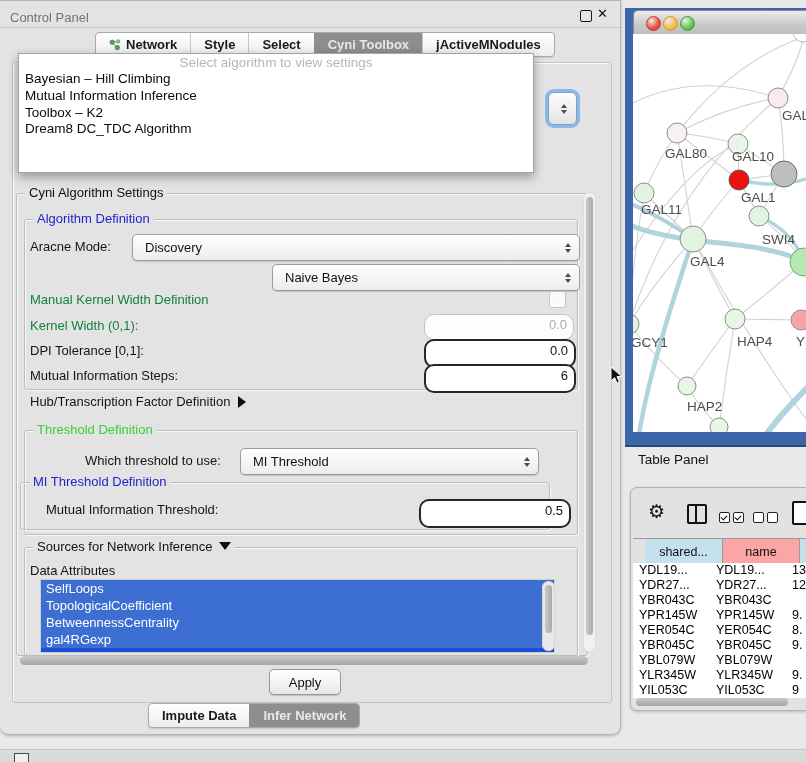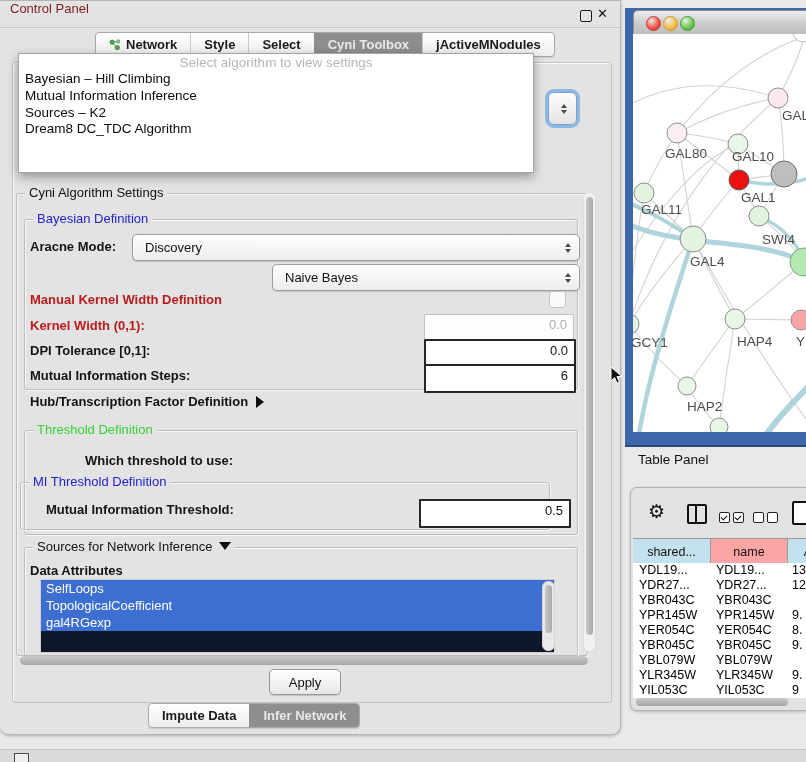--- a/index.html
+++ b/index.html
@@ -3,21 +3,21 @@
 <meta charset="utf-8">
 <style>
   html,body{margin:0;padding:0}
   body{width:806px;height:762px;position:relative;overflow:hidden;background:#e9e9e9;
        font-family:"Liberation Sans","DejaVu Sans",sans-serif;-webkit-font-smoothing:antialiased}
 
   
   .control-panel{position:absolute;left:0;top:5;width:620px;height:733px;background:#e3e3e3;
     border:1px solid #b5b5b5;border-left:none;border-radius:0 0 9px 9px;
     box-shadow:0 1px 3px rgba(0,0,0,.25)}
-  .cp-title{position:absolute;left:10px;top:0;font-size:13px;color:#7f1d1d}
+  .cp-title{position:absolute;left:10px;top:9px;font-size:13px;color:#737373}
   .float-icon{position:absolute;left:580px;top:9px;width:10px;height:10px;border:1.6px solid #1a1a1a;border-radius:2px}
   .close-icon{position:absolute;left:597px;top:5px;font-size:13px;font-weight:900;color:#111}
   .cp-sep{position:absolute;left:0;top:26px;width:100%;border-top:1px solid #c6c6c6}
 
   
   .tabbar{position:absolute;display:flex;height:23px;background:linear-gradient(#ffffff,#ededed);
     border:1px solid #a9a9a9;border-radius:4px;overflow:hidden;box-shadow:0 1px 1px rgba(0,0,0,.12)}
   .tab{display:flex;align-items:center;gap:5px;padding:0 13px;font-size:13px;font-weight:600;color:#1a1a1a;
     border-left:1px solid #c9c9c9;white-space:nowrap}
   .tab:first-child{border-left:none}
@@ -25,40 +25,40 @@
 
   .outer-panel{position:absolute;left:12px;top:61px;width:598px;height:639px;
     border:1px solid #c3c3c3;border-radius:3px;box-shadow:inset 1px 1px 0 rgba(255,255,255,.8)}
 
   
   .fs{position:absolute;border:1px solid #bcbcbc;border-radius:3px;
     box-shadow:inset 1px 1px 0 rgba(255,255,255,.75),1px 1px 0 rgba(255,255,255,.75)}
   .fs .legend{position:absolute;top:-9px;left:8px;background:#e3e3e3;padding:0 4px;font-size:13px;color:#111;white-space:nowrap}
   .legend.blue{color:#2323cd}
   .legend.green{color:#35d235}
-  .lbl{position:absolute;font-size:13px;font-weight:bold;color:#141414;white-space:nowrap}
-  .lbl.dis{color:#b91c1c}
+  .lbl{position:absolute;font-size:13px;font-weight:normal;color:#141414;white-space:nowrap}
+  .lbl.dis{color:#15803d}
 
   .combo{position:absolute;background:linear-gradient(#ffffff,#ececec);border:1px solid #9d9d9d;border-radius:5px;
     box-shadow:0 1px 1px rgba(0,0,0,.15),inset 0 1px 0 #fff;font-size:13px;color:#111;
     display:flex;align-items:center;padding-left:12px}
   .arrows{position:absolute;right:8px;top:50%;transform:translateY(-50%);display:flex;flex-direction:column;gap:2px}
   .arr-up{width:0;height:0;border-left:3.5px solid transparent;border-right:3.5px solid transparent;border-bottom:4.5px solid #4d4d4d}
   .arr-dn{width:0;height:0;border-left:3.5px solid transparent;border-right:3.5px solid transparent;border-top:4.5px solid #4d4d4d}
 
   .tfield{position:absolute;background:#fff;border:2px solid #262626;font-size:13px;color:#111;
-    text-align:right;padding:2px 6px 0 0;border-radius:1px}
+    text-align:right;padding:2px 6px 0 0;border-radius:10px}
   .tfield.dis{border:1px solid #c2c2c2;color:#adadad;background:#fdfdfd}
 
   .checkbox{position:absolute;width:15px;height:15px;border:1px solid #c4c4c4;border-radius:3px;background:#fafafa}
 
   .tri-right{display:inline-block;width:0;height:0;border-top:6px solid transparent;border-bottom:6px solid transparent;border-left:8px solid #0d0d0d;vertical-align:-2px;margin-left:8px}
   .tri-down{display:inline-block;width:0;height:0;border-left:6px solid transparent;border-right:6px solid transparent;border-top:8px solid #0d0d0d;vertical-align:1px;margin-left:6px}
 
-  .attr-list{position:absolute;background:#0f172a;border:1px solid #cfcfcf;overflow:hidden}
+  .attr-list{position:absolute;background:#1d4ed8;border:1px solid #cfcfcf;overflow:hidden}
   .attr-item{height:17px;line-height:17px;font-size:13px;color:#fff;background:#3d6ed2;padding-left:5px}
 
   .vscroll{position:absolute;width:11px;background:#f1f1f1;border:1px solid #dcdcdc;border-radius:6px}
   .vthumb{position:absolute;width:7px;border-radius:4px;background:linear-gradient(90deg,#c9c9c9,#a9a9a9)}
   .hscroll-thumb{position:absolute;border-radius:5px;background:linear-gradient(#c9c9c9,#a6a6a6)}
 
   .apply-btn{position:absolute;background:linear-gradient(#ffffff,#e7e7e7);border:1px solid #979797;border-radius:5px;
     font-size:13px;color:#111;display:flex;align-items:center;justify-content:center;box-shadow:0 1px 1px rgba(0,0,0,.15)}
 
   
@@ -148,21 +148,21 @@
   </div>
   <div class="sliver">
     <span>gal-filtered sif default node</span>
   </div>
 
   <div class="fs" style="left:16px;top:192px;width:570px;height:461px">
     <span class="legend">Cyni Algorithm Settings</span>
   </div>
 
   <div class="fs" style="left:24px;top:218px;width:552px;height:169px">
-    <span class="legend blue">Bayesian Definition</span>
+    <span class="legend blue">Algorithm Definition</span>
   </div>
   <div class="lbl" style="left:30px;top:238px">Aracne Mode:</div>
   <div class="combo" style="left:132px;top:233px;width:434px;height:25px">
     <span>Discovery</span>
     <div class="arrows">
         <div class="arr-up"></div>
         <div class="arr-dn"></div>
       </div>
   </div>
   <div class="combo" style="left:272px;top:263px;width:294px;height:25px">
@@ -182,33 +182,41 @@
   <div class="tfield" style="left:424px;top:363px;width:142px;height:23px">6</div>
 
   <div class="lbl" style="left:30px;top:393px">
     <span>Hub/Transcription Factor Definition</span><span class="tri-right"></span>
   </div>
 
   <div class="fs" style="left:24px;top:429px;width:552px;height:103px">
     <span class="legend green">Threshold Definition</span>
   </div>
   <div class="lbl" style="left:85px;top:452px">Which threshold to use:</div>
+  <div class="combo" style="left:240px;top:447px;width:285px;height:25px">
+    <span>MI Threshold</span>
+    <div class="arrows">
+        <div class="arr-up"></div>
+        <div class="arr-dn"></div>
+      </div>
+  </div>
   <div class="fs" style="left:20px;top:481px;width:528px;height:46px">
     <span class="legend blue">MI Threshold Definition</span>
   </div>
   <div class="lbl" style="left:46px;top:501px">Mutual Information Threshold:</div>
   <div class="tfield" style="left:419px;top:498px;width:142px;height:23px">0.5</div>
 
   <div class="fs" style="left:24px;top:546px;width:552px;height:107px">
     <span class="legend"><span>Sources for Network Inference</span><span class="tri-down"></span></span>
   </div>
   <div class="lbl" style="left:30px;top:562px">Data Attributes</div>
   <div class="attr-list" style="left:40px;top:578px;width:513px;height:72px" id="attr-list">
       <div class="attr-item">SelfLoops</div>
       <div class="attr-item">TopologicalCoefficient</div>
+      <div class="attr-item">BetweennessCentrality</div>
       <div class="attr-item">gal4RGexp</div>
     </div>
   <div class="vscroll" style="left:542px;top:580px;height:68px;background:#e9e9e9;border-color:#d5d5d5">
     <div class="vthumb" style="left:1.5px;top:3px;height:48px"></div>
   </div>
 
   <div class="vscroll" style="left:583px;top:191px;height:458px">
     <div class="vthumb" style="left:1.5px;top:4px;height:438px"></div>
   </div>
 
@@ -223,21 +231,21 @@
       <div class="tab sel">
         <span>Infer Network</span>
       </div>
     </div>
 
   <div class="popup">
     <div class="popup-ph">Select algorithm to view settings</div>
     <div id="popup-list">
         <div class="popup-item">Bayesian – Hill Climbing</div>
         <div class="popup-item">Mutual Information Inference</div>
-        <div class="popup-item">Sources – K2</div>
+        <div class="popup-item">Toolbox – K2</div>
         <div class="popup-item">Dream8 DC_TDC Algorithm</div>
       </div>
   </div>
 </div>
 
 <div class="desktop-blue"></div>
 <div class="net-titlebar">
   <div class="light" id="light-close" style="left: 12px; background: radial-gradient(circle at 35% 30%, rgba(255, 255, 255, 0.6), rgb(238, 87, 75) 55%, rgb(192, 58, 46)); border: 1px solid rgb(192, 58, 46);"></div>
   <div class="light" id="light-min" style="left: 29px; background: radial-gradient(circle at 35% 30%, rgba(255, 255, 255, 0.6), rgb(246, 189, 79) 55%, rgb(209, 155, 44)); border: 1px solid rgb(209, 155, 44);"></div>
   <div class="light" id="light-zoom" style="left: 46px; background: radial-gradient(circle at 35% 30%, rgba(255, 255, 255, 0.6), rgb(108, 201, 82) 55%, rgb(74, 154, 54)); border: 1px solid rgb(74, 154, 54);"></div>
@@ -310,21 +318,21 @@
 </div>
 
 <div class="tp-label">Table Panel</div>
 <div class="table-window"></div>
 <div class="gear">⚙</div>
 <div class="col-icon"></div>
 <div class="cbgroup" style="left:719px"><span class="cb on"></span><span class="cb on"></span></div>
 <div class="cbgroup" style="left:753px"><span class="cb"></span><span class="cb"></span></div>
 <div class="page-icon"></div>
 <div class="tbl-head" id="tbl-head">
-    <div class="th hl" style="width: 77px;">shared...</div>
+    <div class="th hl" style="width: 77px; margin-left: 12px;">shared...</div>
     <div class="th" style="width: 76px;">name</div>
     <div class="th hl" style="width: 40px;">A</div>
   </div>
 <div class="tbl-body" id="tbl-body">
     <div class="tr">
       <div class="td" style="width: 71px;">YDL19...</div>
       <div class="td" style="width: 70px;">YDL19...</div>
       <div class="td" style="width: 34px;">13</div>
     </div>
     <div class="tr">

